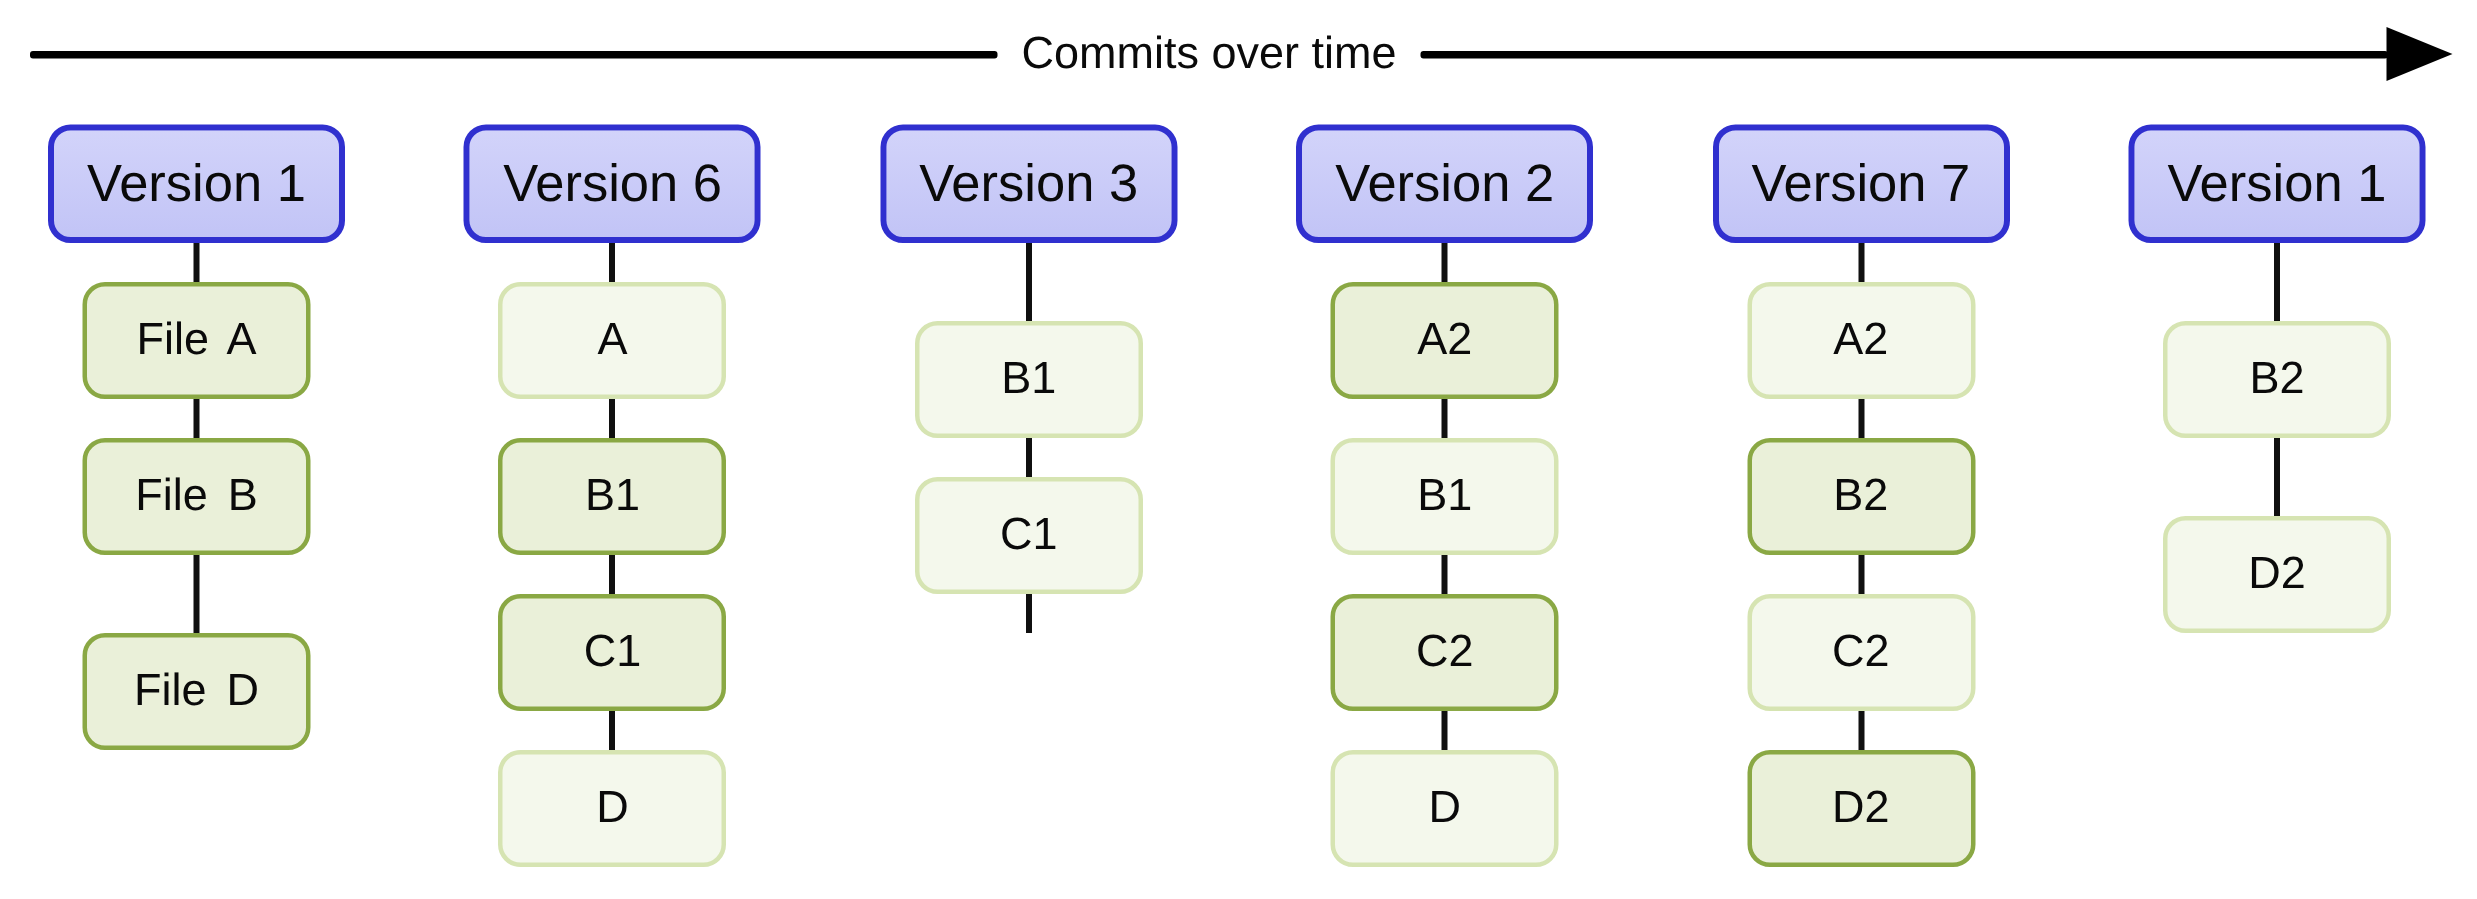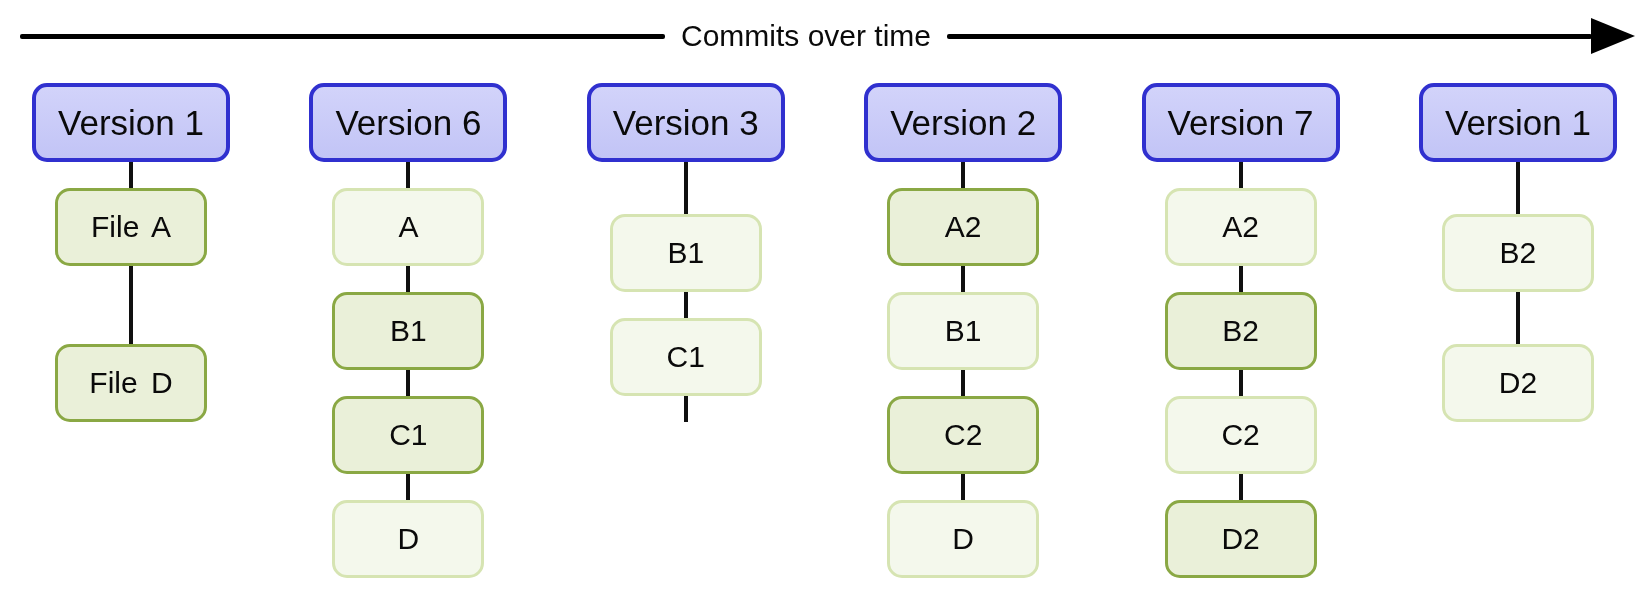--- a/index.html
+++ b/index.html
@@ -73,20 +73,21 @@
   <div class="tl-head"></div>
 </div>
 
 <div class="columns">
 
   <div class="column">
     <div class="version-box">Version 1</div>
     <div class="link"></div>
     <div class="file-box changed">File A</div>
     <div class="link"></div>
+    <div class="file-box changed">File B</div>
     <div class="link"></div>
     <div class="link"></div>
     <div class="file-box changed">File D</div>
   </div>
 
   <div class="column">
     <div class="version-box">Version 6</div>
     <div class="link"></div>
     <div class="file-box">A</div>
     <div class="link"></div>

